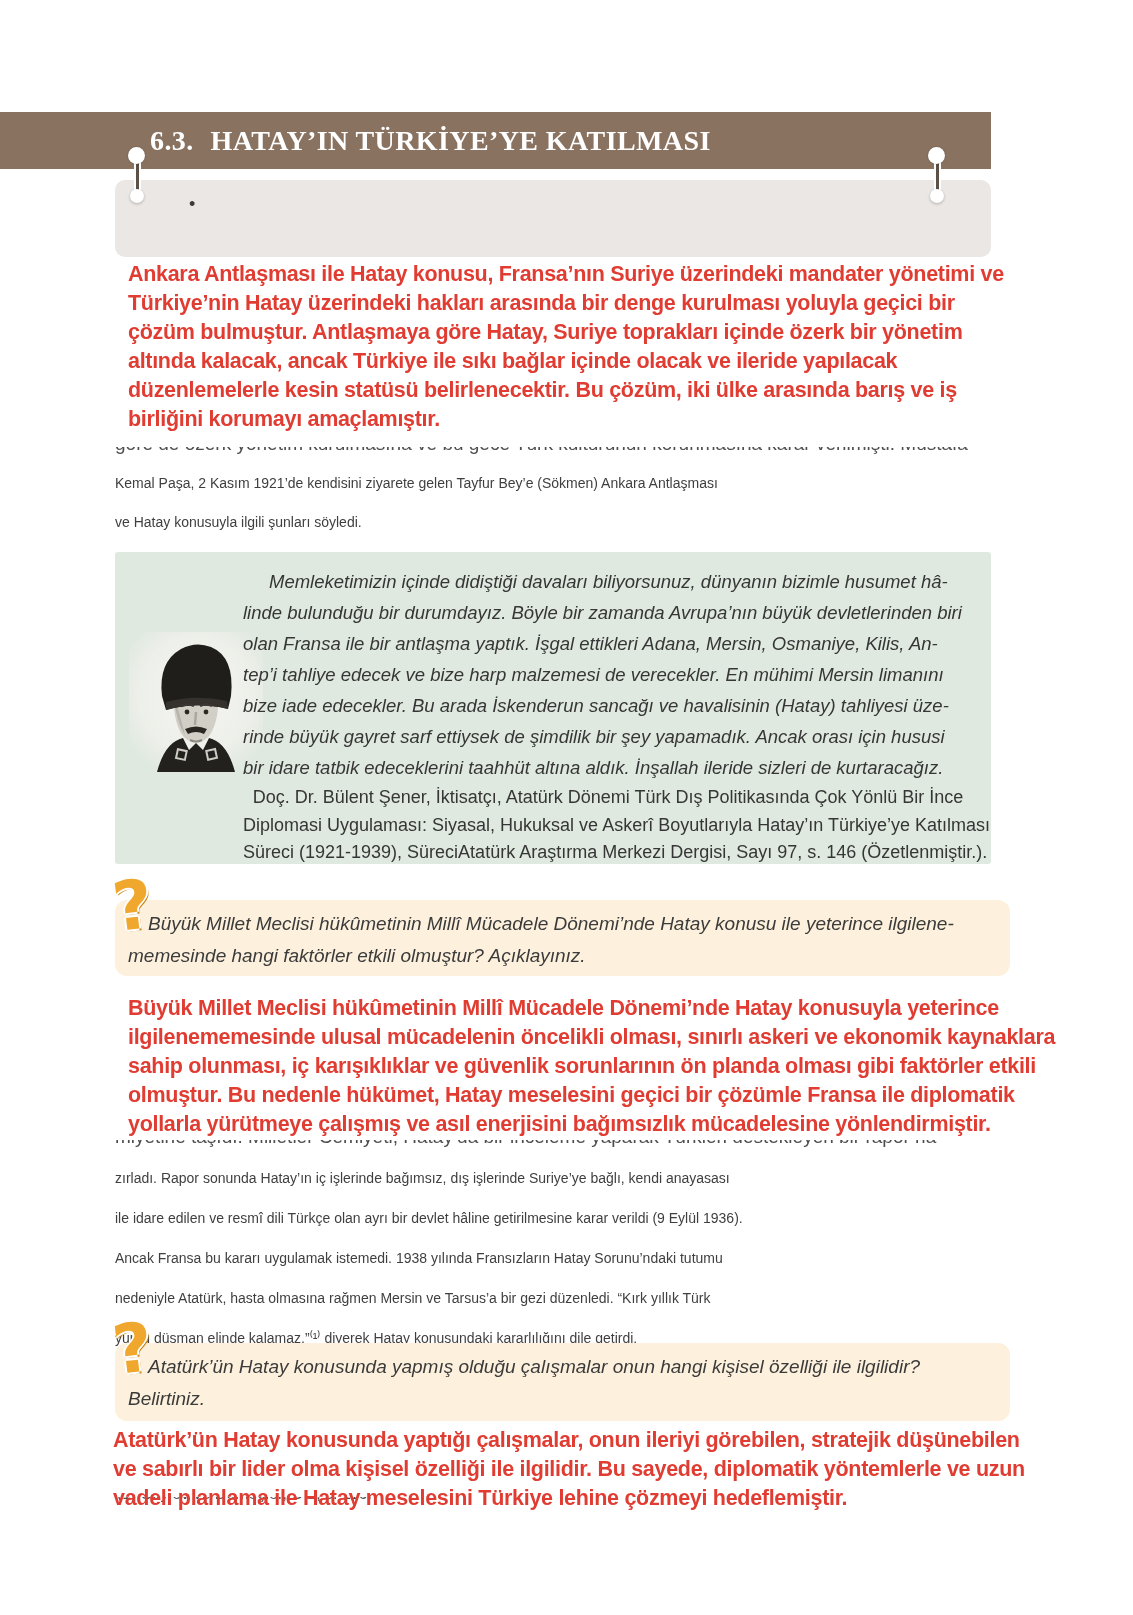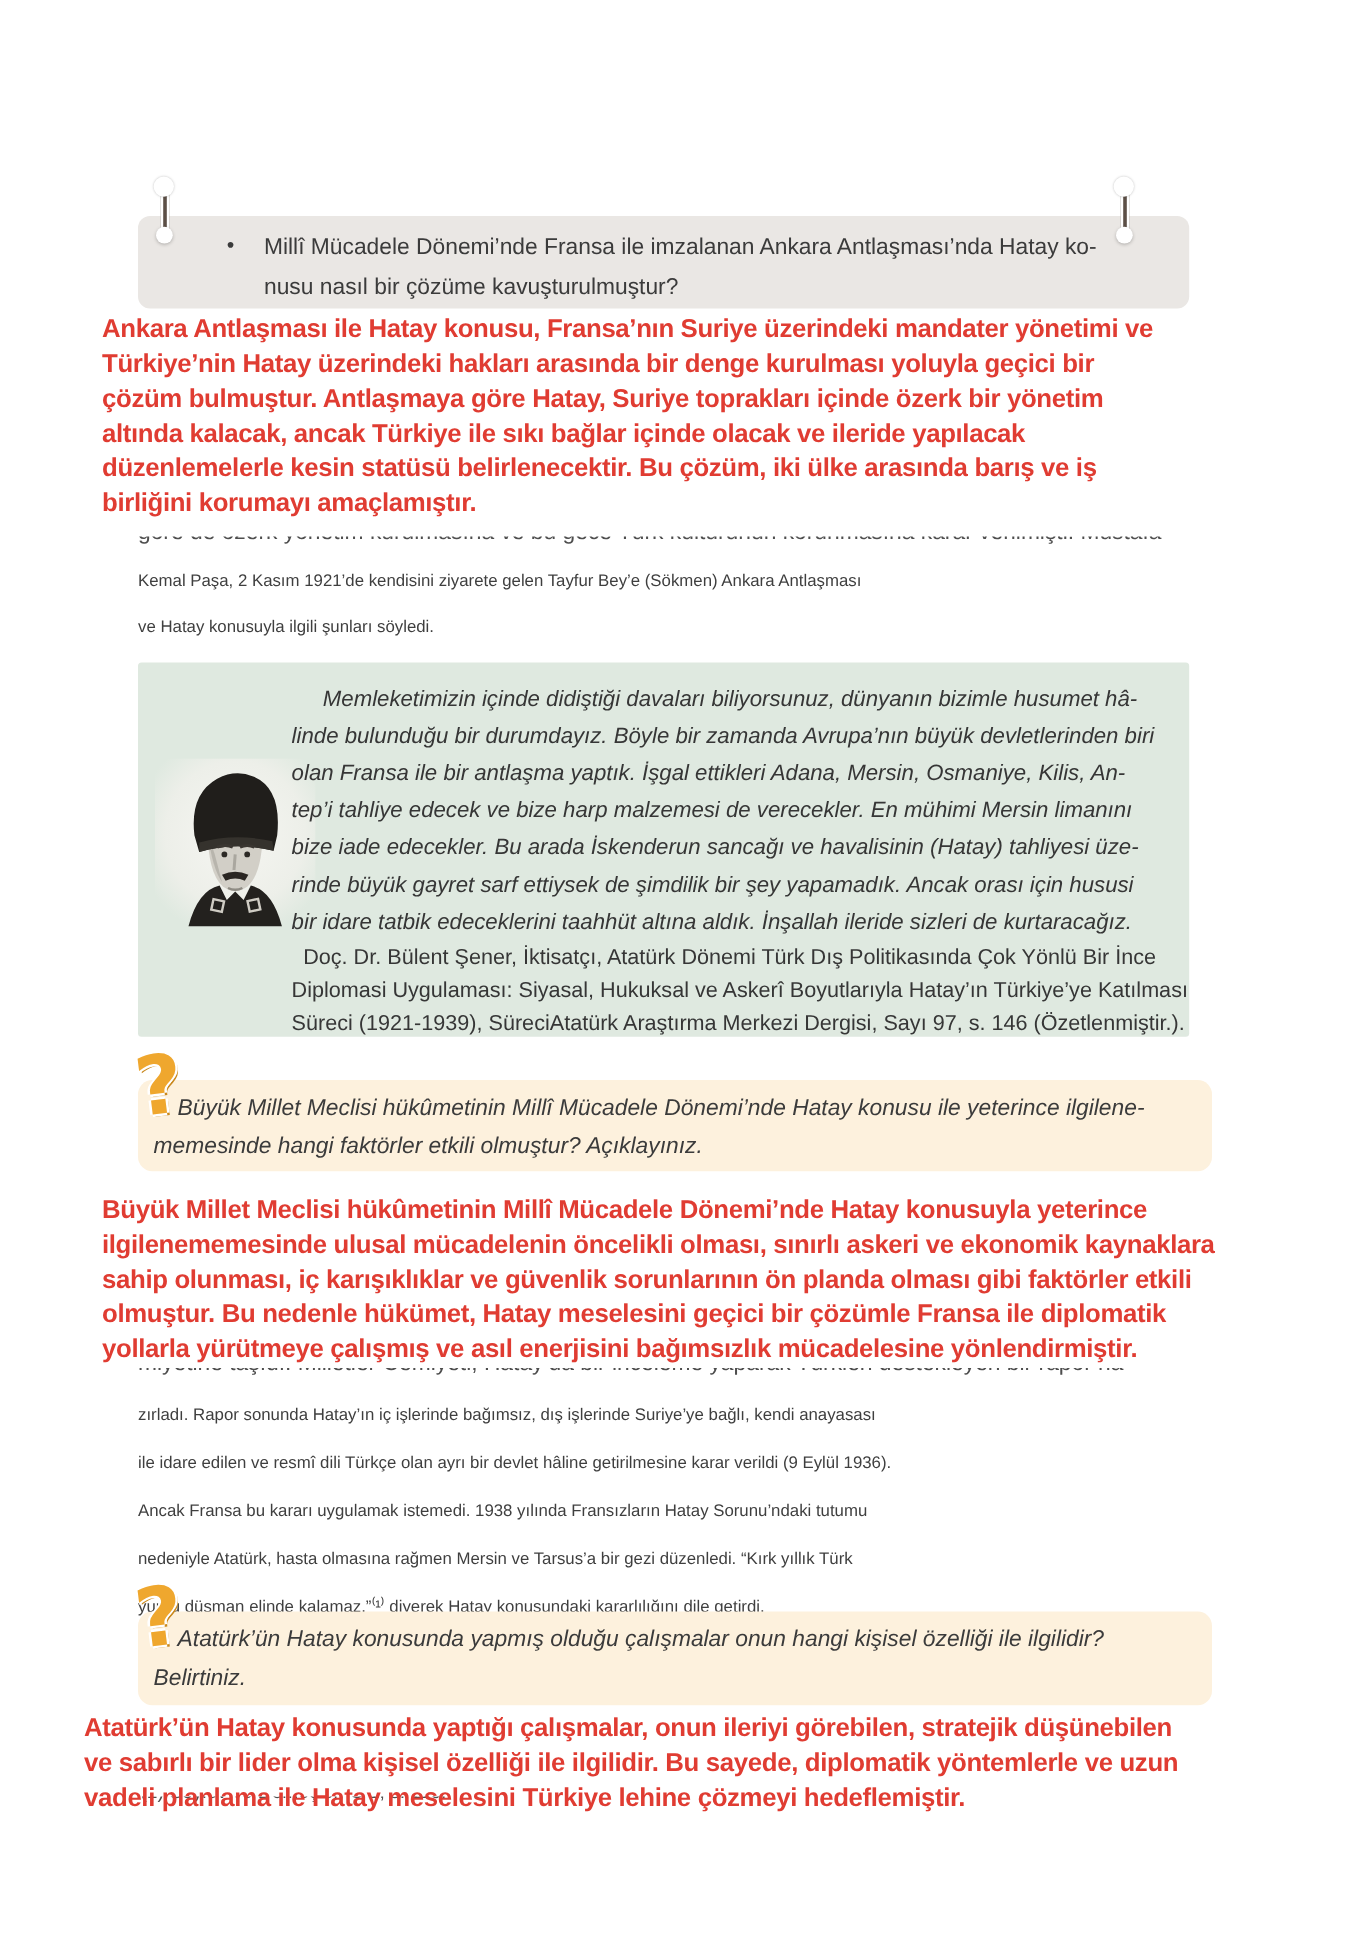--- a/index.html
+++ b/index.html
@@ -28,21 +28,21 @@
   .pin-foot { position:absolute; left:1.5px; bottom:0; width:14px; height:14px; background:#fff; border-radius:50%; box-shadow:0 1px 3px rgba(0,0,0,.25); }
 
   
   .intro-box { position:absolute; left:115px; top:180px; width:876px; height:77px; background:#eae7e4; border-radius:10px; }
   .intro-bullet { position:absolute; left:74px; top:14px; font-size:18px; color:#3b3b3b; }
   .intro-text { position:absolute; left:105px; top:10px; font-size:19px; line-height:33px; color:#3b3b3b; white-space:pre; }
 
   
   .red-answer {
     position:absolute; color:#e03c32; font-weight:bold; font-size:21.5px;
-    line-height:29px; letter-spacing:-0.3px; white-space:pre; z-index:4;
+    line-height:29px; letter-spacing:-0.3px; white-space:pre; z-index:4;margin-left:43px;
   }
   #answer1 { left:85px; top:260px; }
   #answer2 { left:85px; top:994px; }
   #answer3 { left:70px; top:1426px; }
 
   
   .clip-frag { position:absolute; overflow:hidden; color:#4e4e4e; }
   .clip-frag .inner { white-space:pre; display:block; }
   #clip1 { left:115px; top:447px; width:885px; height:10px; }
   #clip1 .inner { margin-top:-14px; font-size:19px; }
@@ -92,36 +92,40 @@
     position:absolute; left:6px; top:-3px; width:52px; height:52px; border-radius:50%;
     background:#e9ebec; display:flex; align-items:center; justify-content:center;
     font-size:25px; color:#222; box-shadow:0 0 0 1px rgba(0,0,0,.08);
   }
 </style>
 </head>
 <body>
 
 <div class="page">
 
+  <div class="header-bar">
+    <div class="header-title">
+      <span>6.3.</span>
+      <span>HATAY’IN TÜRKİYE’YE KATILMASI</span>
+    </div>
+  </div>
 
   <div class="pin pin-left">
     <span class="pin-stem"></span>
     <span class="pin-head"></span>
     <span class="pin-foot"></span>
   </div>
   <div class="pin pin-right">
     <span class="pin-stem"></span>
     <span class="pin-head"></span>
     <span class="pin-foot"></span>
   </div>
 
   <div class="intro-box">
     <span class="intro-bullet">•</span>
-    <div class="intro-text">Millî Mücadele Dönemi’nde Fransa ile imzalanan Ankara Antlaşması’nda Hatay ko-
-nusu nasıl bir çözüme kavuşturulmuştur?</div>
   </div>
 
   <div class="red-answer" id="answer1">Ankara Antlaşması ile Hatay konusu, Fransa’nın Suriye üzerindeki mandater yönetimi ve
 Türkiye’nin Hatay üzerindeki hakları arasında bir denge kurulması yoluyla geçici bir
 çözüm bulmuştur. Antlaşmaya göre Hatay, Suriye toprakları içinde özerk bir yönetim
 altında kalacak, ancak Türkiye ile sıkı bağlar içinde olacak ve ileride yapılacak
 düzenlemelerle kesin statüsü belirlenecektir. Bu çözüm, iki ülke arasında barış ve iş
 birliğini korumayı amaçlamıştır.</div>
 
   <div class="clip-frag" id="clip1">

